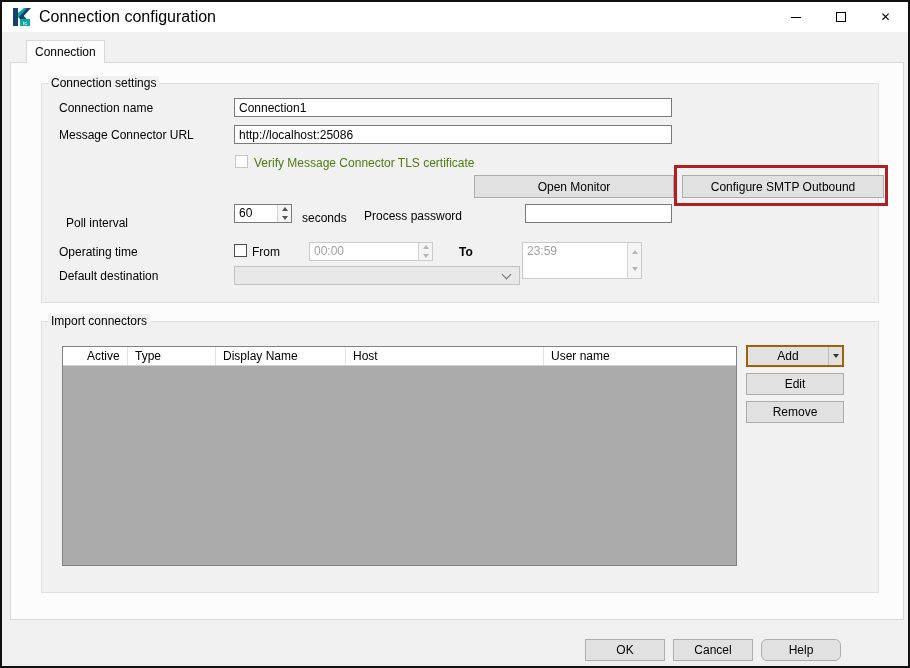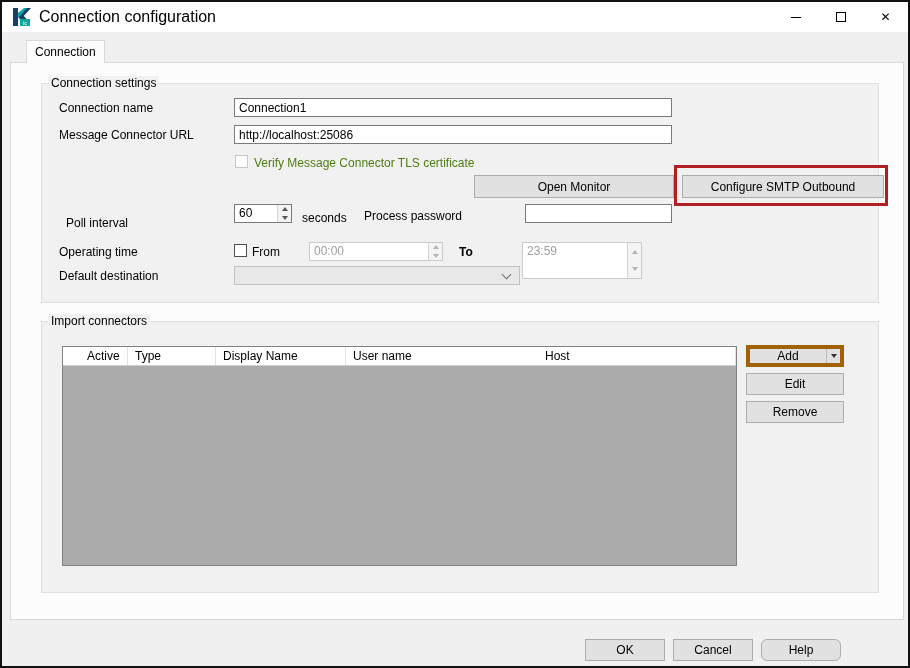--- a/index.html
+++ b/index.html
@@ -64,21 +64,21 @@
   .red-box { position:absolute; border:3px solid #b01f24; background:transparent; }
 
   
   .lv { position:absolute; left:20px; top:24px; width:675px; height:220px;
         border:1px solid #828282; background:#ababab; display:flex; flex-direction:column; }
   .lv-head { display:flex; height:19px; background:#fff; border-bottom:1px solid #cfcfcf; flex:0 0 auto; }
   .lv-th { padding:2px 0 0 7px; border-right:1px solid #e2e2e2; overflow:hidden; white-space:nowrap; }
   .lv-body { flex:1; }
 
   .side-btn { left:704px; width:98px; height:22px; }
-  #btn-add { border:4px solid #a16207; padding:0; }
+  #btn-add { border:2px solid #a16207; padding:0; }
   .add-main { flex:1; text-align:center; }
   .add-sep { width:1px; align-self:stretch; background:#bdbdbd; }
   .add-arrow-zone { width:13px; display:flex; align-items:center; justify-content:center; }
   .add-arrow { width:0; height:0; border-left:3px solid transparent; border-right:3px solid transparent; border-top:4px solid #333; }
 
   
   .footer { position:absolute; left:0; top:618px; width:100%; height:50px; background:#f0f0f0; }
   .footer .btn { height:22px; width:80px; }
 </style>
 </head>
@@ -141,21 +141,21 @@
             </span>
         </span>
       </div>
       <span class="lbl" style="left:260px; top:127px;">seconds</span>
       <span class="lbl" style="left:322px; top:125px;">Process password</span>
       <input class="txt" style="left: 483px; top: 120px; width: 147px;" value="">
 
       <span class="lbl" style="left:17px; top:161px;">Operating time</span>
       <span class="checkbox" style="left:192px; top:160px;"></span>
       <span class="lbl" style="left:210px; top:161px;">From</span>
-      <div class="spinner disabled" style="left:267px; top:158px; width:134px; height:19px;">
+      <div class="spinner disabled" style="left:267px; top:158px; width:124px; height:19px;">
         <span class="spin-val">00:00</span>
         <span class="spin-btns">
           <span class="spin-up">
               <span class="tri-up"></span>
             </span>
           <span class="spin-down">
               <span class="tri-down"></span>
             </span>
         </span>
       </div>
@@ -180,22 +180,22 @@
     </div>
 
     <div class="gb" id="gb-import">
       <span class="gb-label">Import connectors</span>
 
       <div class="lv">
         <div class="lv-head">
           <span class="lv-th" style="width:65px;padding-left:24px;">Active</span>
           <span class="lv-th" style="width:88px;">Type</span>
           <span class="lv-th" style="width:130px;">Display Name</span>
+          <span class="lv-th" style="width:198px;">Host</span>
           <span class="lv-th" style="flex:1; border-right:none;">User name</span>
-          <span class="lv-th" style="width:198px;">Host</span>
         </div>
         <div class="lv-body"></div>
       </div>
 
       <button class="btn side-btn" id="btn-add" style="top:23px;">
         <span class="add-main">Add</span>
         <span class="add-sep"></span>
         <span class="add-arrow-zone">
           <span class="add-arrow"></span>
         </span>

